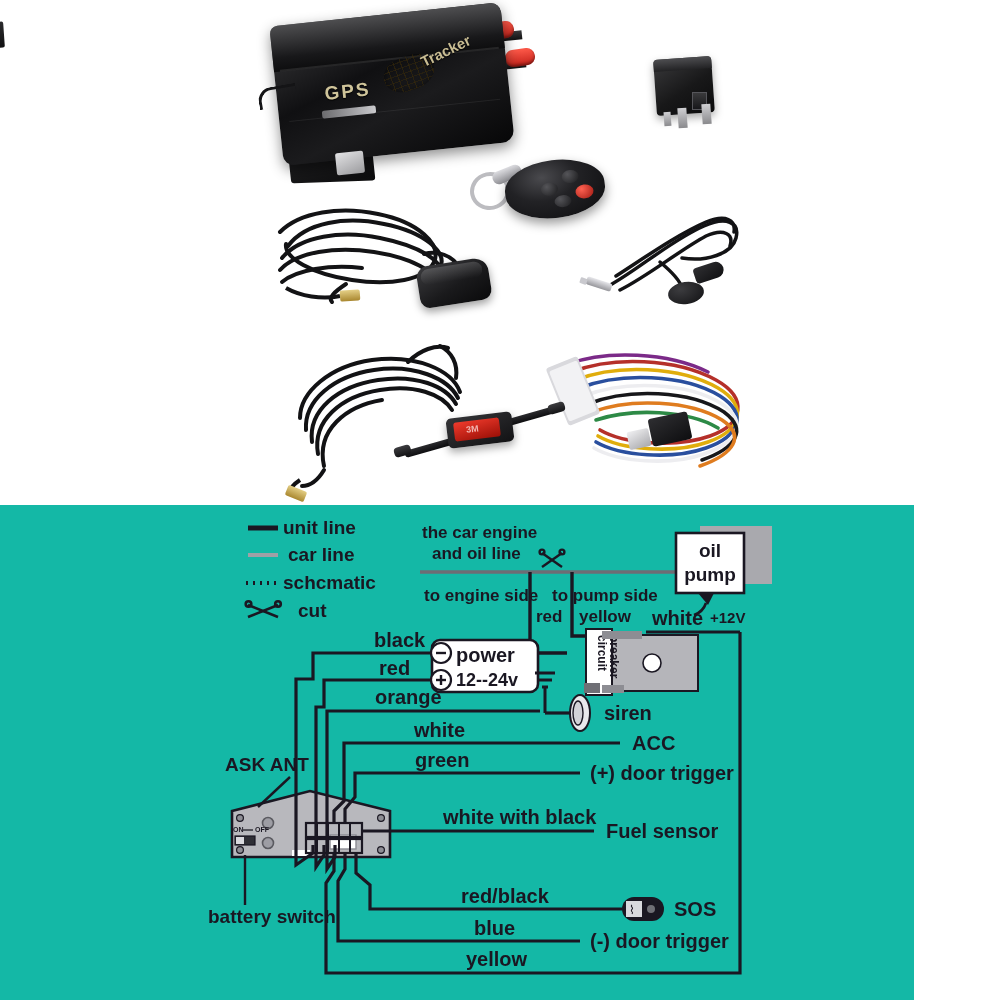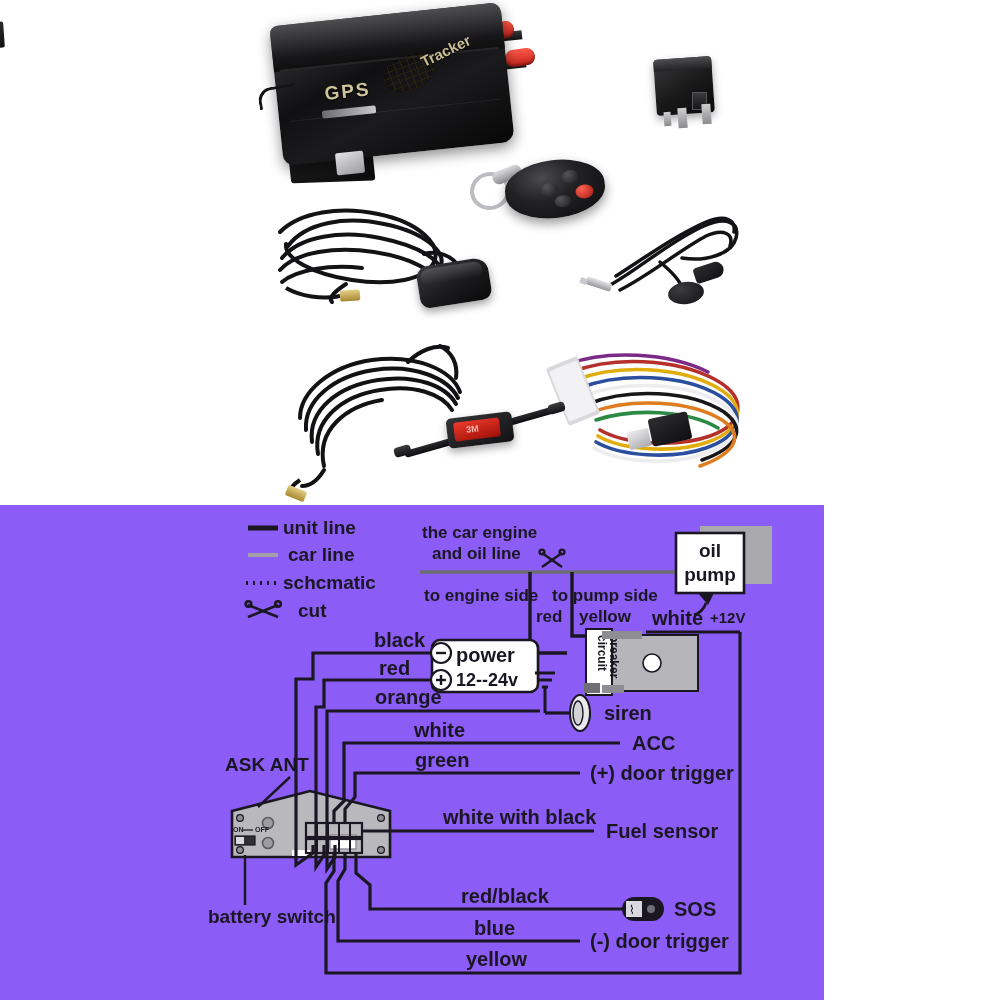--- a/index.html
+++ b/index.html
@@ -141,21 +141,21 @@
   
   .harness-conn{position:absolute;left:650px;top:415px;width:40px;height:28px;
     background:linear-gradient(160deg,#2e2e31,#0e0e10);border-radius:3px;transform:rotate(-12deg);}
   .harness-conn2{position:absolute;left:628px;top:430px;width:22px;height:18px;
     background:linear-gradient(160deg,#f0f0f2,#a8a8ac);border-radius:2px;transform:rotate(-12deg);}
 
   
   .cablesvg{position:absolute;left:0;top:0;width:1000px;height:505px;pointer-events:none;}
 
   
-  #schematic{position:absolute;left:0;top:505px;width:824px;height:495px;background:#8b5cf6;}
+  #schematic{position:absolute;left:0;top:505px;width:914px;height:495px;background:#14b8a6;}
   #schematic svg{display:block;}
   .sch-txt{font-family:"Liberation Sans",sans-serif;font-weight:bold;fill:#1a1722;}
 </style>
 </head>
 <body>
 
 <div id="page">
 
   <div id="photos">
 

